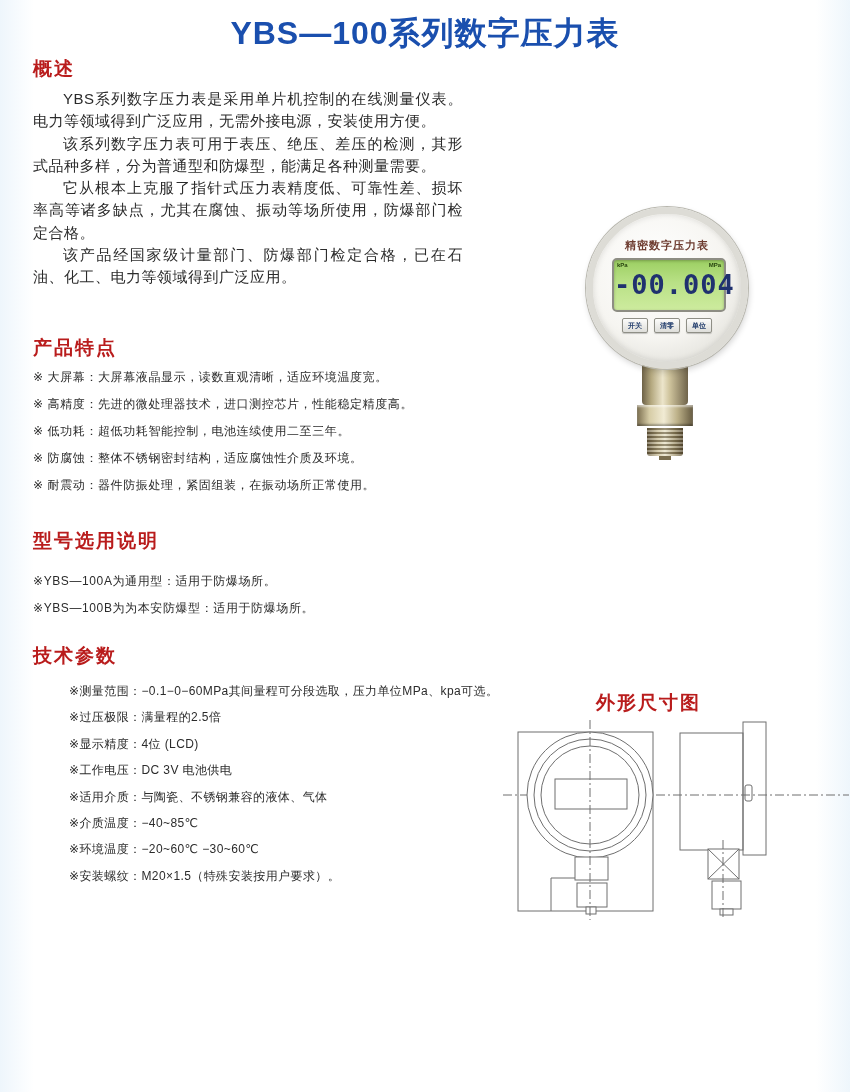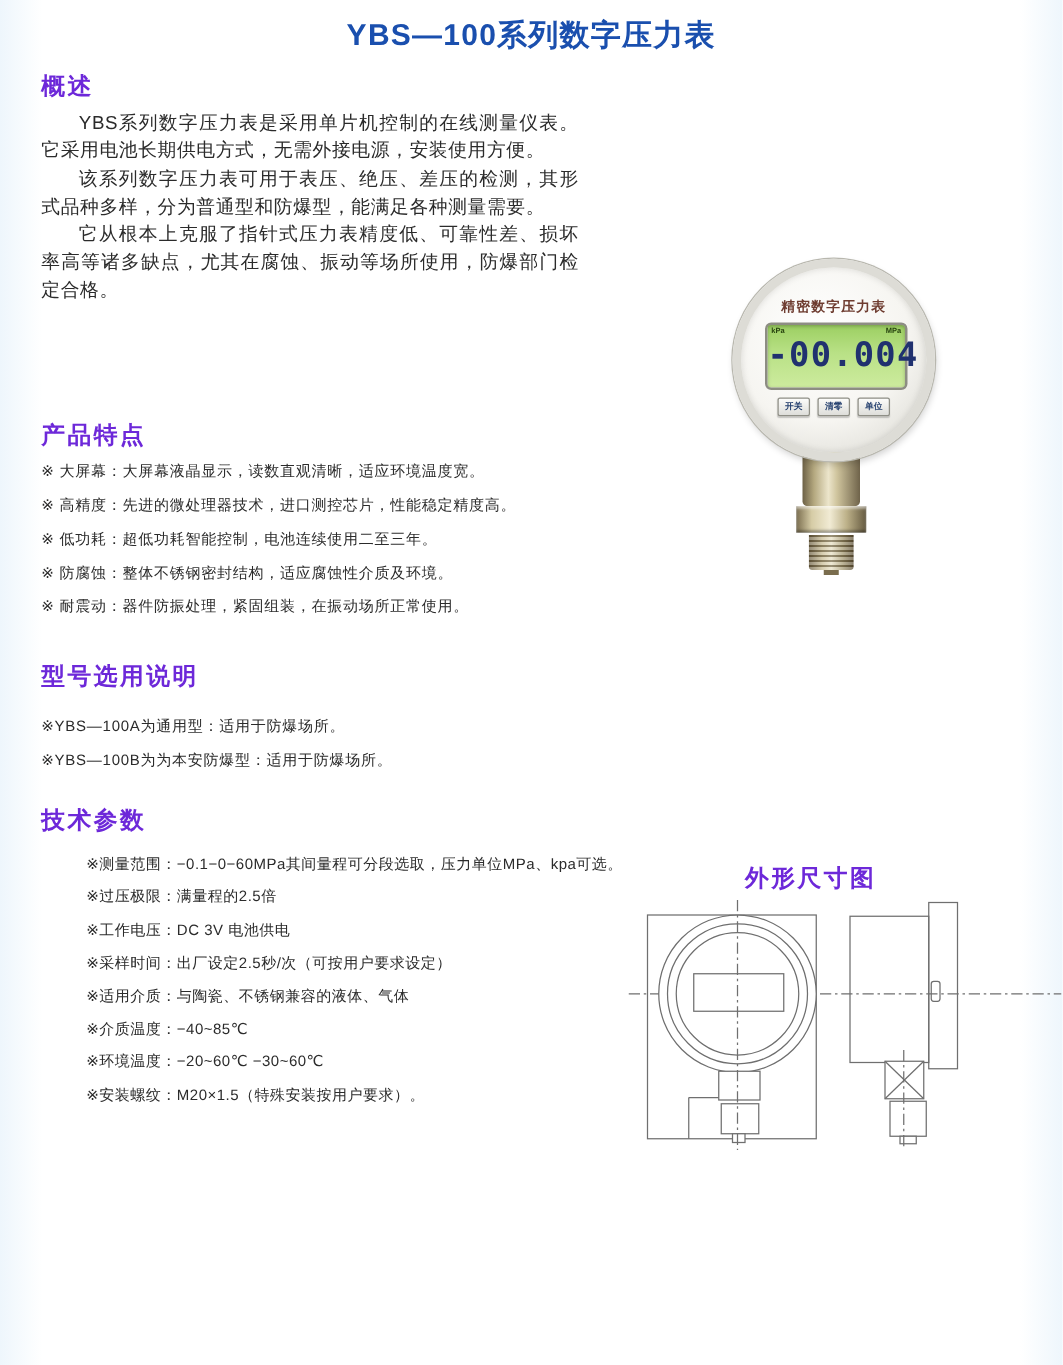--- a/index.html
+++ b/index.html
@@ -6,24 +6,24 @@
   body{
     width:850px;height:1092px;position:relative;overflow:hidden;
     background:#ffffff;
     background-image:linear-gradient(90deg, #eef6fc 0%, #ffffff 4%, #ffffff 96%, #eef6fc 100%);
     font-family:"Liberation Sans","DejaVu Sans",sans-serif;
     color:#2e2e2e;
   }
   .abs{position:absolute;}
   .page-title{
     top:12px;left:0;width:850px;text-align:center;
-    font-size:24px;font-weight:bold;color:#1a4fae;letter-spacing:1px;
+    font-size:32px;font-weight:bold;color:#1a4fae;letter-spacing:1px;
   }
   .sec-heading{
-    font-size:19px;font-weight:bold;color:#6d28d9;letter-spacing:2px;
+    font-size:19px;font-weight:bold;color:#b91c1c;letter-spacing:2px;
   }
   .overview-text{
     top:88px;left:33px;width:430px;
     font-size:15px;line-height:22.3px;text-align:justify;color:#2b2b2b;
     letter-spacing:0.5px;
   }
   .overview-text p{margin:0;text-indent:2em;}
   ul.plain{list-style:none;margin:0;padding:0;font-size:12px;color:#2b2b2b;}
   .features-list{top:364px;left:33px;width:500px;line-height:27px;letter-spacing:0.6px;}
   .models-list{top:568px;left:33px;width:500px;line-height:27px;letter-spacing:0.6px;}
@@ -90,23 +90,24 @@
   .dim-heading{top:690px;left:596px;font-size:19px;}
   .dim-svg{top:716px;left:497px;}
 </style>
 </head>
 <body>
 
 <div class="abs page-title">YBS—100系列数字压力表</div>
 
 <div class="abs sec-heading" style="top:56px;left:33px;">概述</div>
 <div class="abs overview-text">
-  <p>YBS系列数字压力表是采用单片机控制的在线测量仪表。它采用电池长期供电方式，无需外接电源，安装使用方便。</p>
+  <p>YBS系列数字压力表是采用单片机控制的在线测量仪表。电力等领域得到广泛应用，无需外接电源，安装使用方便。</p>
   <p>该系列数字压力表可用于表压、绝压、差压的检测，其形式品种多样，分为普通型和防爆型，能满足各种测量需要。</p>
   <p>它从根本上克服了指针式压力表精度低、可靠性差、损坏率高等诸多缺点，尤其在腐蚀、振动等场所使用，防爆部门检定合格。</p>
+  <p>该产品经国家级计量部门、防爆部门检定合格，已在石油、化工、电力等领域得到广泛应用。</p>
 </div>
 
 <div class="abs gauge">
   <div class="gauge-dial">
     <div class="dial-title">精密数字压力表</div>
     <div class="lcd">
       <span class="lcd-unit left">kPa</span>
       <span class="lcd-unit right">MPa</span>
       <div class="lcd-value">-00.004</div>
     </div>
@@ -134,22 +135,22 @@
 <div class="abs sec-heading" style="top:528px;left:33px;">型号选用说明</div>
 <ul class="abs plain models-list">
   <li>※YBS—100A为通用型：适用于防爆场所。</li>
   <li>※YBS—100B为为本安防爆型：适用于防爆场所。</li>
 </ul>
 
 <div class="abs sec-heading" style="top:643px;left:33px;">技术参数</div>
 <ul class="abs plain specs-list">
   <li>※测量范围：−0.1−0−60MPa其间量程可分段选取，压力单位MPa、kpa可选。</li>
   <li>※过压极限：满量程的2.5倍</li>
+  <li>※显示精度：4位 (LCD)</li>
   <li>※工作电压：DC 3V 电池供电</li>
-  <li>※采样时间：出厂设定2.5秒/次（可按用户要求设定）</li>
   <li>※适用介质：与陶瓷、不锈钢兼容的液体、气体</li>
   <li>※介质温度：−40~85℃</li>
   <li>※环境温度：−20~60℃ −30~60℃</li>
   <li>※安装螺纹：M20×1.5（特殊安装按用户要求）。</li>
 </ul>
 
 <div class="abs sec-heading dim-heading">外形尺寸图</div>
 <svg class="abs dim-svg" width="355" height="225" viewBox="0 26 355 225" fill="none" stroke="#6f6f6f" stroke-width="1">
 
   <line x1="6" y1="105" x2="352" y2="105" stroke-dasharray="9 3 2 3"></line>

